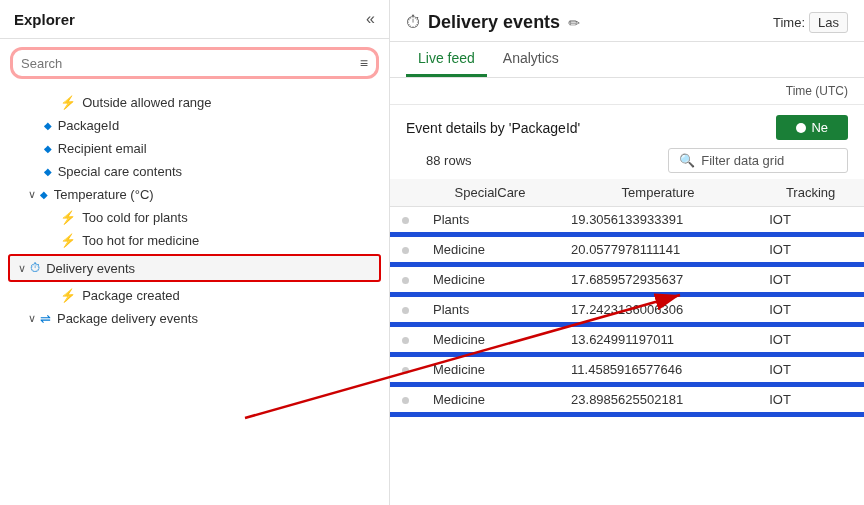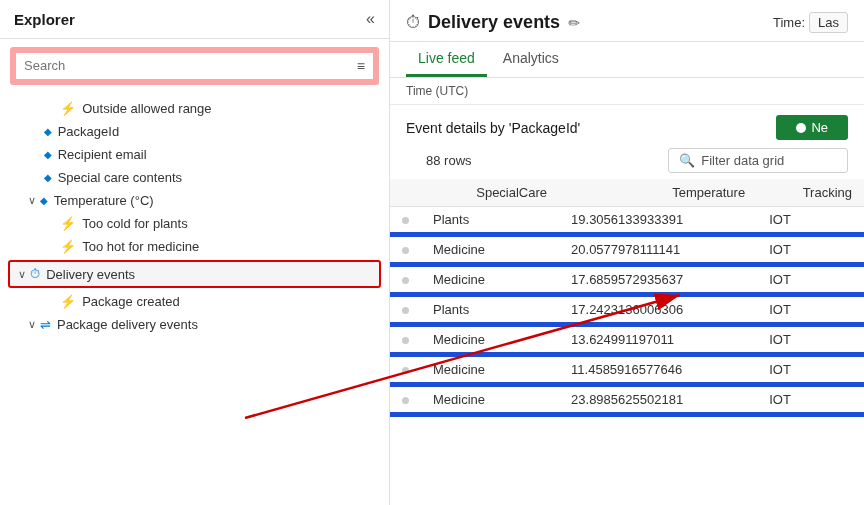--- a/index.html
+++ b/index.html
@@ -28,24 +28,24 @@
       font-weight: 600;
       color: #1a1a1a;
     }
     .collapse-icon {
       color: #555;
       font-size: 16px;
       cursor: pointer;
     }
     .search-bar {
       display: flex;
-      align-items: flex-start;
+      align-items: center;
       margin: 8px 10px;
-      border: 6px solid #fca5a5;
-      border-radius: 3px;
+      border: 3px solid #fca5a5;
+      border-radius: 12px;
       padding: 5px 8px;
       background: #fff;
     }
     .search-bar input {
       border: none;
       outline: none;
       font-size: 13px;
       flex: 1;
       color: #555;
     }
@@ -150,20 +150,21 @@
       margin-right: 4px;
     }
     .tab.active {
       color: #1a7f37;
       border-bottom: 3px solid #1a7f37;
       font-weight: 500;
     }
 
     .grid-header-row {
       display: flex;
+      justify-content: flex-end;
       padding: 6px 16px;
       border-bottom: 1px solid #e8e8e8;
       color: #555;
       font-size: 12px;
     }
     .time-utc-label { color: #555; font-size: 12px; }
 
     .event-details-header {
       display: flex;
       align-items: center;
@@ -214,21 +215,21 @@
     }
     table {
       width: 100%;
       border-collapse: collapse;
       font-size: 13px;
     }
     thead th {
       background: #f7f7f7;
       border-bottom: 1px solid #e0e0e0;
       padding: 6px 12px;
-      text-align: right;
+      text-align: center;
       font-weight: 500;
       color: #333;
       white-space: nowrap;
     }
     tbody tr {
       border-bottom: 5px solid #1d4ed8;
     }
     tbody td {
       padding: 5px 12px;
       color: #333;

